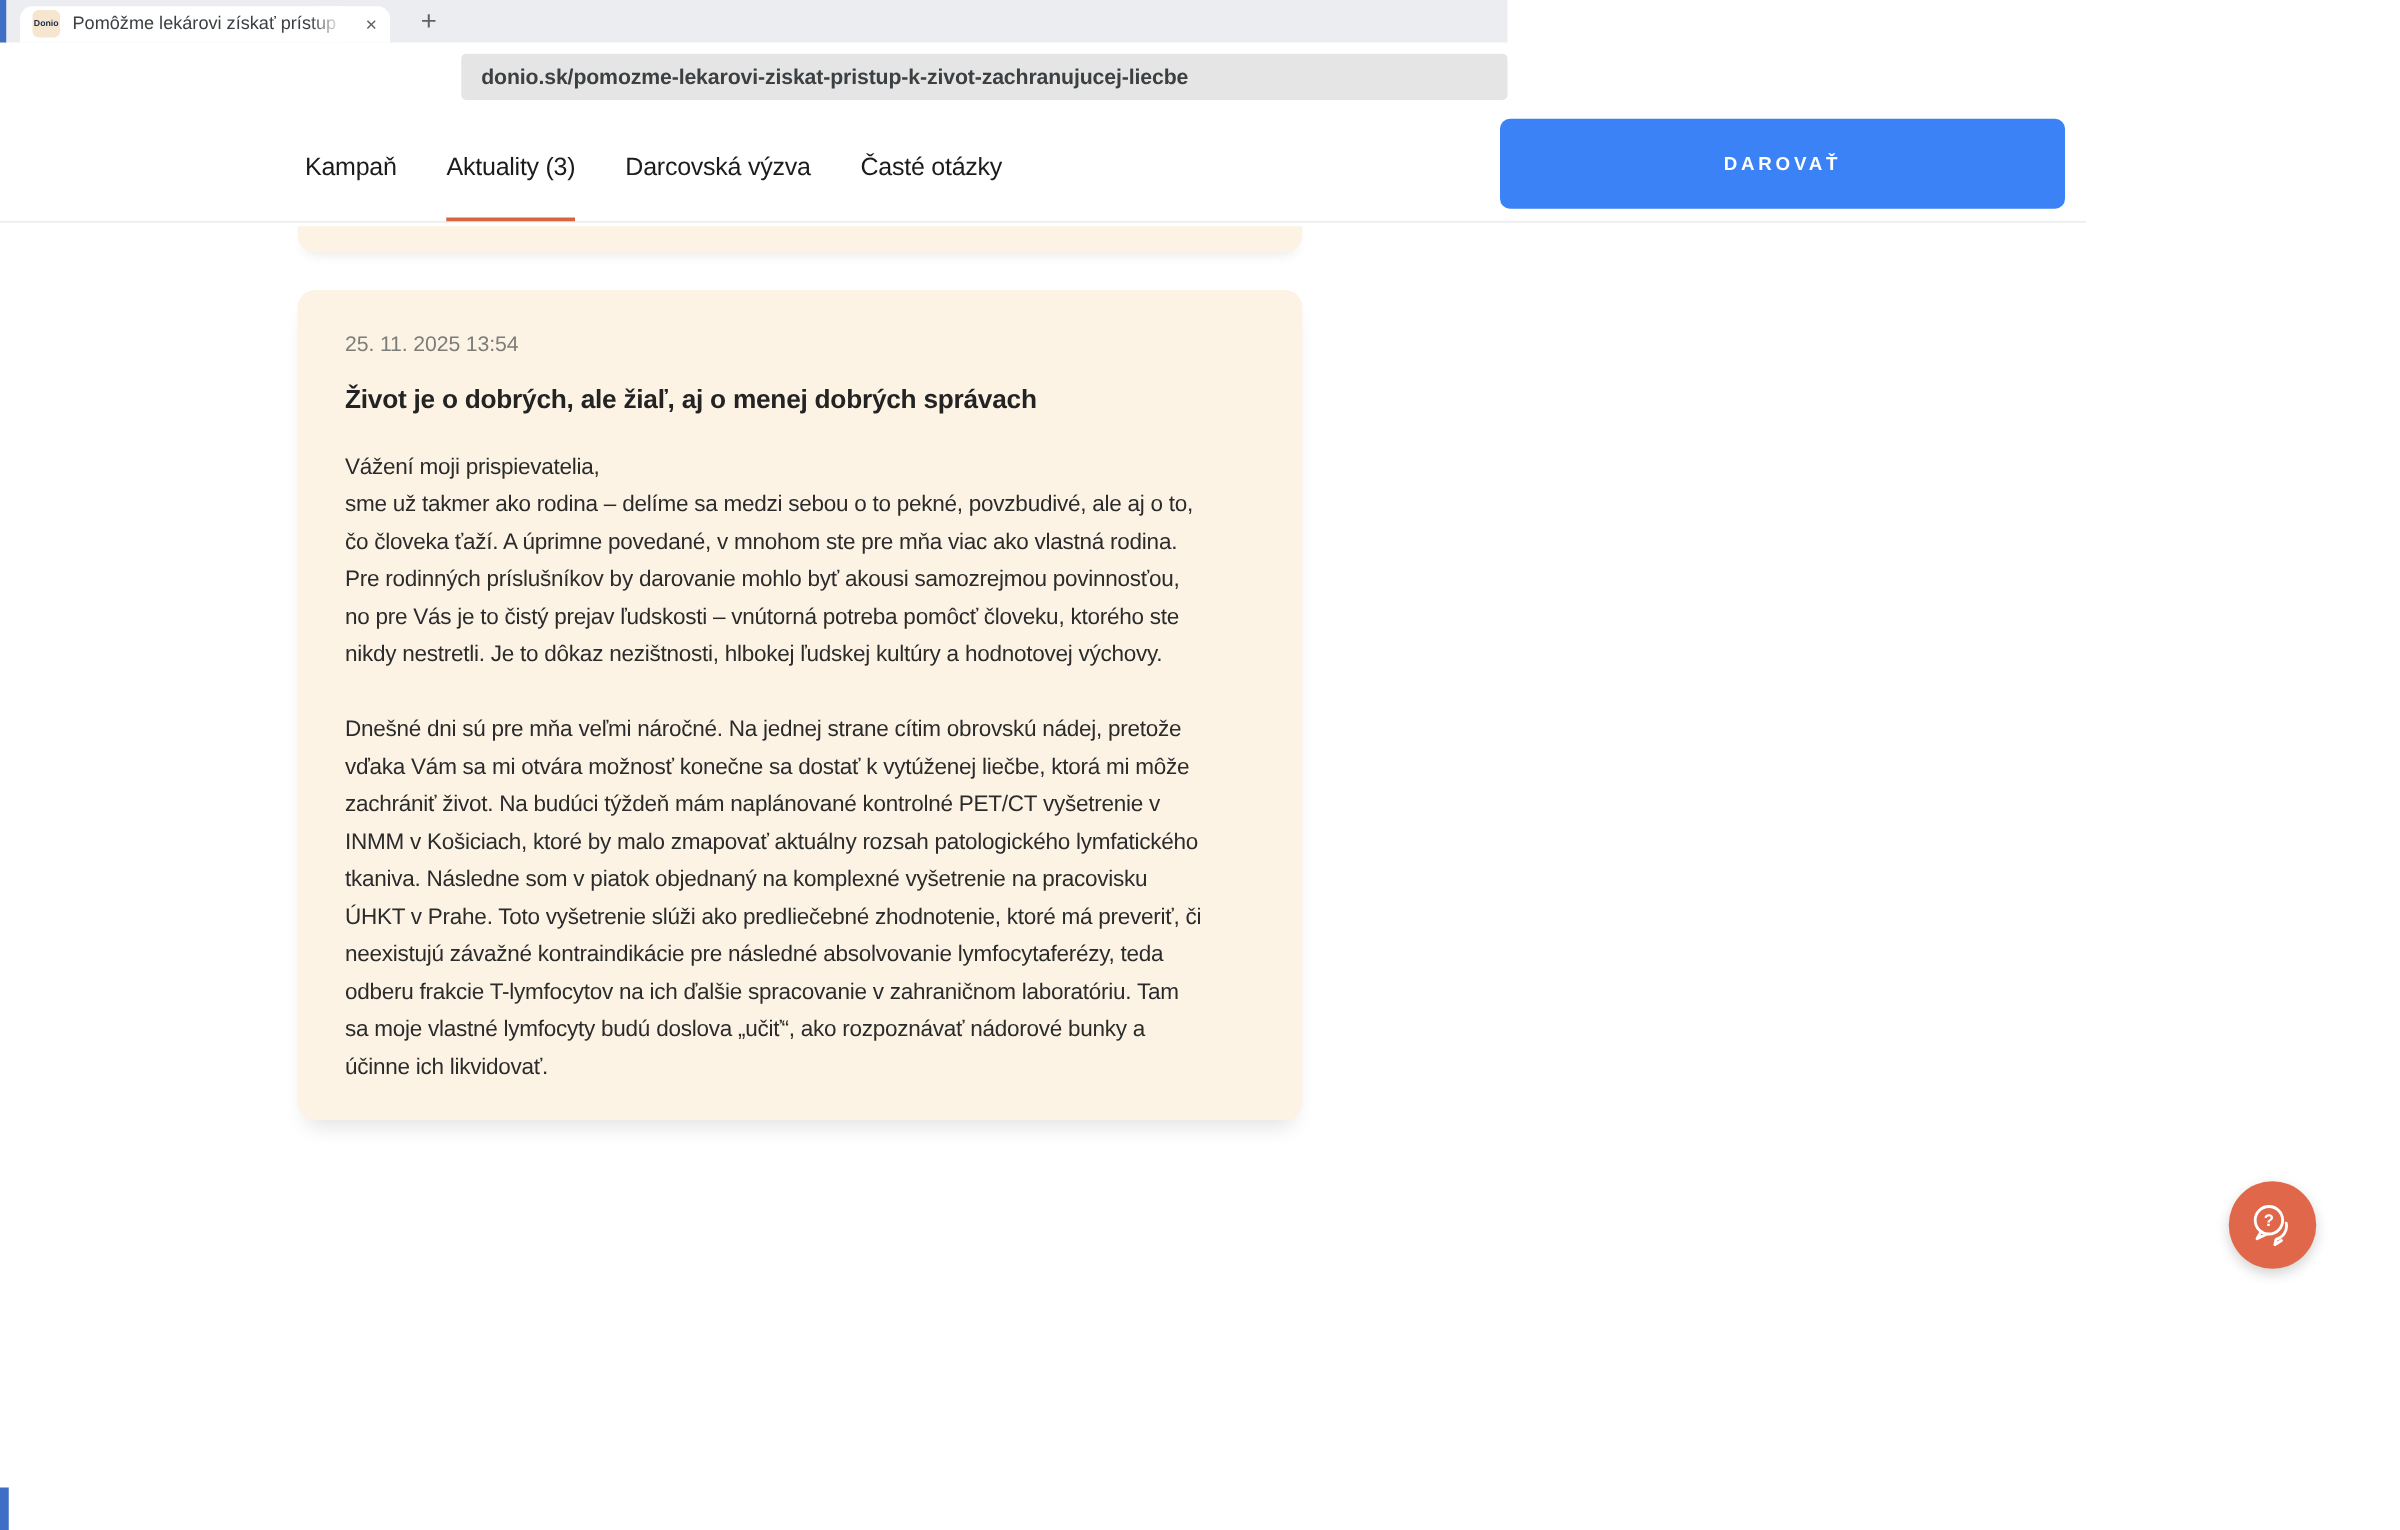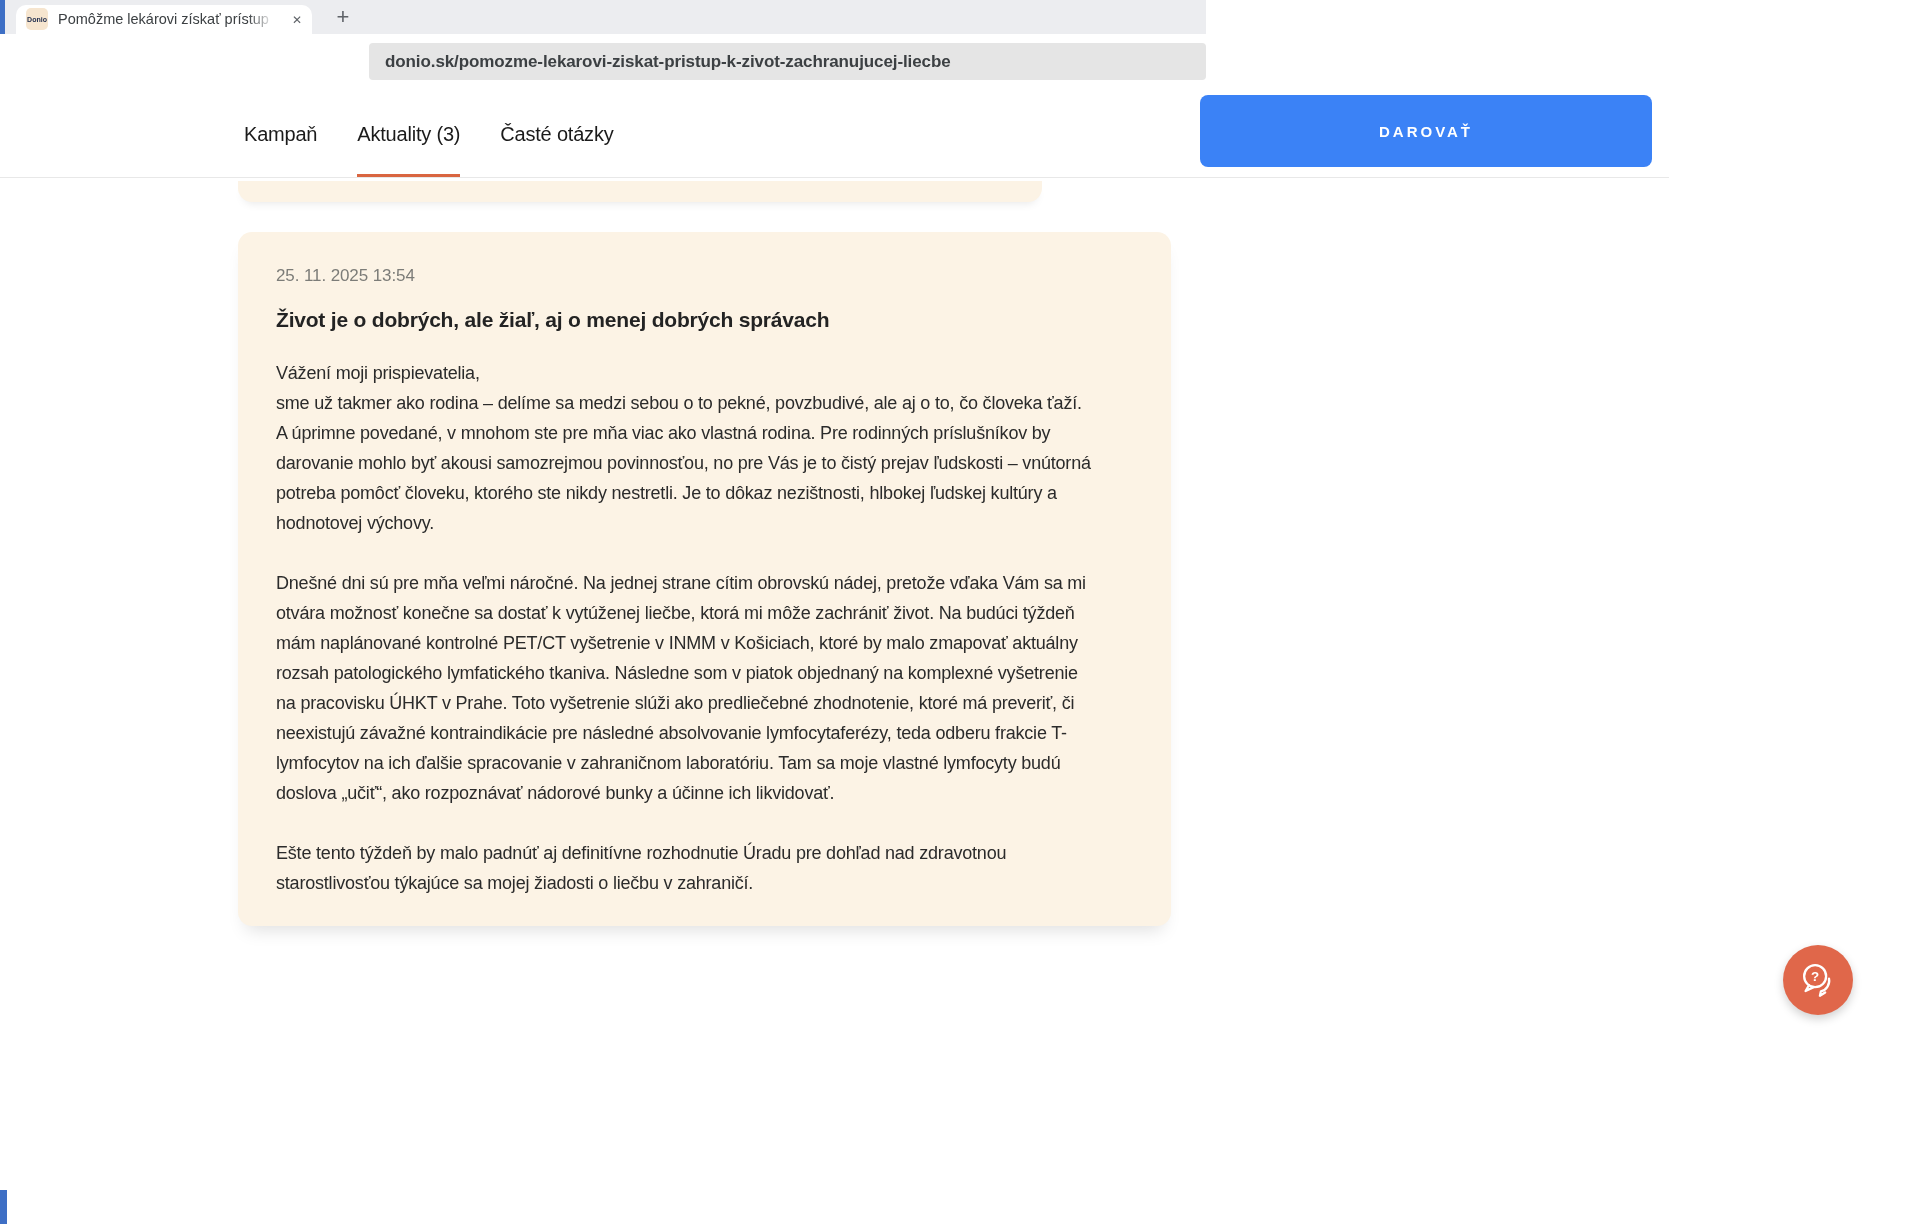--- a/index.html
+++ b/index.html
@@ -56,21 +56,21 @@
     position:absolute;left:1200px;top:95px;width:452px;height:72px;border:none;border-radius:8px;
     background:#3b82f6;color:#fff;font-family:"Liberation Sans",sans-serif;
     font-size:15px;font-weight:700;letter-spacing:3px;cursor:pointer;
   }
   
   .card-fragment{
     position:absolute;left:238px;top:181px;width:804px;height:21px;background:#FCF3E5;
     border-radius:0 0 14px 14px;box-shadow:0 6px 10px -5px rgba(0,0,0,0.10);
   }
   .post-card{
-    position:absolute;left:238px;top:232px;width:933px;box-sizing:border-box;
+    position:absolute;left:238px;top:232px;width:804px;box-sizing:border-box;
     background:#FCF3E5;border-radius:14px;padding:34px 62px 16px 38px;
     box-shadow:0 12px 18px -8px rgba(0,0,0,0.13);
   }
   .post-date{font-size:17px;color:#7C7C78;margin-bottom:22px;letter-spacing:-0.1px;}
   .post-title{font-size:21px;font-weight:700;color:#232323;margin-bottom:26px;letter-spacing:-0.2px;}
   .post-para{
     font-size:18px;line-height:30px;color:#2B2B2B;margin:0 18px 30px 0;
     letter-spacing:-0.2px;white-space:pre-line;
   }
   .post-para:last-child{margin-bottom:12px;}
@@ -101,33 +101,33 @@
 
   <div class="omnibox">
     <span class="omnibox-text">donio.sk/pomozme-lekarovi-ziskat-pristup-k-zivot-zachranujucej-liecbe</span>
   </div>
   <div class="dropdown-divider"></div>
 
   <div class="navbar"></div>
   <div class="nav-items">
     <div class="nav-item">Kampaň</div>
     <div class="nav-item active">Aktuality (3)</div>
+    <div class="nav-item">Darcovská výzva</div>
     <div class="nav-item">Časté otázky</div>
   </div>
   <button class="donate-btn">DAROVAŤ</button>
 
   <div class="card-fragment"></div>
 
   <div class="post-card">
     <div class="post-date">25. 11. 2025 13:54</div>
     <div class="post-title">Život je o dobrých, ale žiaľ, aj o menej dobrých správach</div>
     <p class="post-para">Vážení moji prispievatelia,
 sme už takmer ako rodina – delíme sa medzi sebou o to pekné, povzbudivé, ale aj o to, čo človeka ťaží. A úprimne povedané, v mnohom ste pre mňa viac ako vlastná rodina. Pre rodinných príslušníkov by darovanie mohlo byť akousi samozrejmou povinnosťou, no pre Vás je to čistý prejav ľudskosti – vnútorná potreba pomôcť človeku, ktorého ste nikdy nestretli. Je to dôkaz nezištnosti, hlbokej ľudskej kultúry a hodnotovej výchovy.</p>
     <p class="post-para">Dnešné dni sú pre mňa veľmi náročné. Na jednej strane cítim obrovskú nádej, pretože vďaka Vám sa mi otvára možnosť konečne sa dostať k vytúženej liečbe, ktorá mi môže zachrániť život. Na budúci týždeň mám naplánované kontrolné PET/CT vyšetrenie v INMM v Košiciach, ktoré by malo zmapovať aktuálny rozsah patologického lymfatického tkaniva. Následne som v piatok objednaný na komplexné vyšetrenie na pracovisku ÚHKT v Prahe. Toto vyšetrenie slúži ako predliečebné zhodnotenie, ktoré má preveriť, či neexistujú závažné kontraindikácie pre následné absolvovanie lymfocytaferézy, teda odberu frakcie T-lymfocytov na ich ďalšie spracovanie v zahraničnom laboratóriu. Tam sa moje vlastné lymfocyty budú doslova „učiť“, ako rozpoznávať nádorové bunky a účinne ich likvidovať.</p>
-    <p class="post-para">Ešte tento týždeň by malo padnúť aj definitívne rozhodnutie Úradu pre dohľad nad zdravotnou starostlivosťou týkajúce sa mojej žiadosti o liečbu v zahraničí.</p>
   </div>
 
   <button class="help-fab">
     <svg width="42" height="42" viewBox="0 0 44 44">
       <g fill="none" stroke="#ffffff" stroke-width="2.4" stroke-linejoin="round" stroke-linecap="round">
         <circle cx="19" cy="18" r="11.5"></circle>
         <path d="M12.5 27.5 L9 33.5 L17.5 29.5"></path>
         <path d="M33.5 20.5 a11.5 11.5 0 0 1 -8.5 13.5 l-1 4.5 5.5-3.5"></path>
       </g>
       <text x="19" y="23" fill="#ffffff" font-size="14" font-weight="700" font-family="Liberation Sans, sans-serif" text-anchor="middle">?</text>

